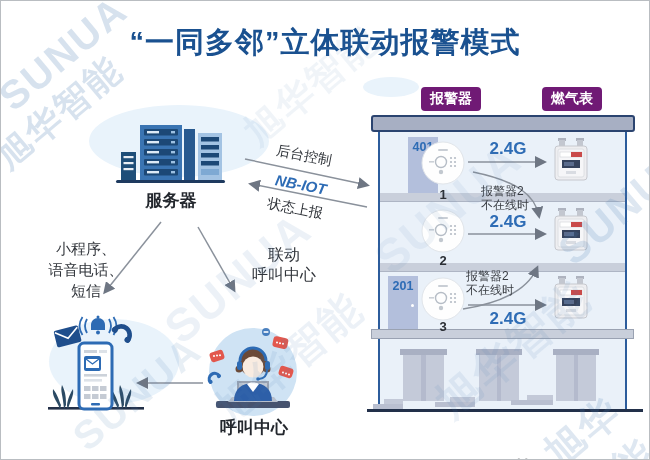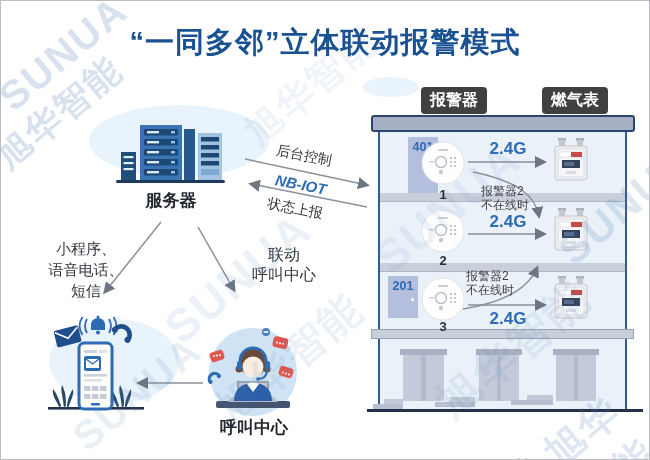--- a/index.html
+++ b/index.html
@@ -9,21 +9,21 @@
   .cloud{position:absolute;background:#e9f3fb;border-radius:50%;z-index:0;}
   .title{position:absolute;left:0;top:22px;width:100%;text-align:center;margin:0;
          font-size:29px;font-weight:800;color:#1a5190;letter-spacing:1px;z-index:15;}
   .seclabel{position:absolute;text-align:center;font-size:17px;font-weight:700;color:#23272d;z-index:25;}
   .flow{position:absolute;font-size:14px;font-weight:500;color:#30343a;text-align:center;z-index:25;}
   .rot{transform:rotate(11deg);}
   .preline{white-space:pre-line;}
   .nbiot{font-size:15px;font-weight:700;font-style:italic;color:#2e6cb5;}
   .link24{position:absolute;width:58px;text-align:center;font-size:17px;font-weight:700;color:#2e6cb5;z-index:25;}
   .note{position:absolute;font-size:12px;line-height:14px;color:#383c42;z-index:25;}
-  .badge{position:absolute;background:#404040;color:#fff;font-size:16px;font-weight:700;
+  .badge{position:absolute;background:#701a75;color:#fff;font-size:14px;font-weight:700;
          padding:3px 9px;border-radius:4px;z-index:14;}
   .roof{position:absolute;left:370px;top:114px;width:264px;height:17px;background:#a7afc3;
         border:2px solid #2b4470;border-radius:3px;z-index:12;box-sizing:border-box;}
   .wall{position:absolute;left:377px;top:129px;width:249px;height:281px;background:#eaf1f9;
         border:2px solid #2c5c9c;box-sizing:border-box;z-index:10;}
   .slab{position:absolute;left:379px;width:245px;height:8px;background:#c9cfdb;
         border-bottom:1px solid #aeb5c4;z-index:11;}
   .gslab{position:absolute;left:370px;top:328px;width:263px;height:10px;background:#c9cfdb;
          border:1px solid #9aa2b2;box-sizing:border-box;z-index:12;}
   .door{position:absolute;left:387px;width:30px;background:#b3bfdc;z-index:11;text-align:center;}
@@ -265,21 +265,21 @@
       <rect x="27" y="3" width="6" height="7" fill="#c3c7d0"></rect>
     <rect x="5" y="9" width="32" height="34" rx="3" fill="#eeeef1" stroke="#c6c8ce"></rect>
     <rect x="8" y="12" width="26" height="28" rx="2" fill="#f6f6f8" stroke="#d8dade" stroke-width="0.8"></rect>
     <rect x="10" y="15" width="22" height="5" fill="#fff" stroke="#cfd2d8" stroke-width="0.6"></rect>
     <rect x="21" y="15" width="11" height="5" fill="#c94a4a"></rect>
     <rect x="12" y="23" width="18" height="8" fill="#35425c"></rect>
       <rect x="14" y="25" width="10" height="4" fill="#5a6b8c"></rect>
     <rect x="16" y="34" width="10" height="3" fill="#d9dce2"></rect>
   </svg>
 
-  <div class="door" style="top:275px;height:42px;">
+  <div class="door" style="top:275px;height:53px;">
     <span class="room">201</span><span class="knob"></span>
   </div>
   <svg class="alarm" style="top:276px;" viewBox="0 0 44 44">
     <circle cx="22" cy="22" r="21" fill="#fefefe" stroke="#e1e5ea"></circle>
     <rect x="17" y="8" width="10" height="2" rx="1" fill="#c9ced5"></rect>
     <circle cx="20" cy="21" r="5.5" fill="none" stroke="#b6bdc6" stroke-width="1.4"></circle>
     <g fill="#b6bdc6">
         <circle cx="30" cy="17" r="1.1"></circle>
         <circle cx="34" cy="17" r="1.1"></circle>
         <circle cx="30" cy="21" r="1.1"></circle>

